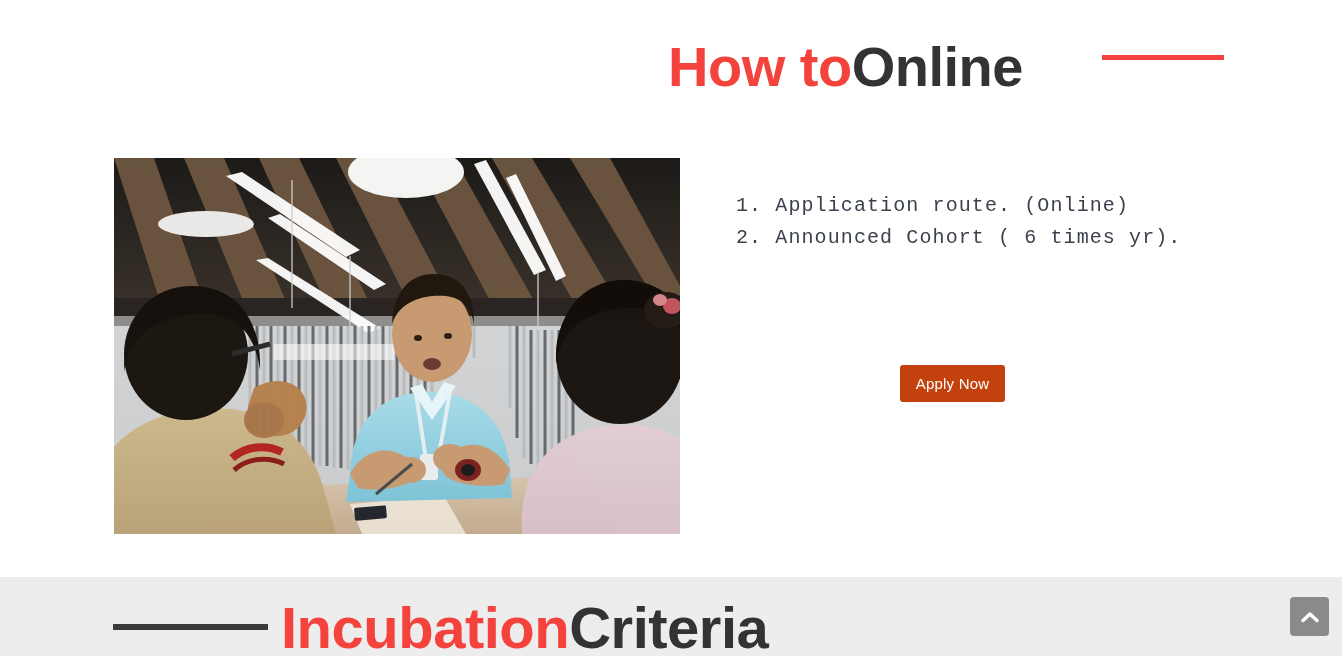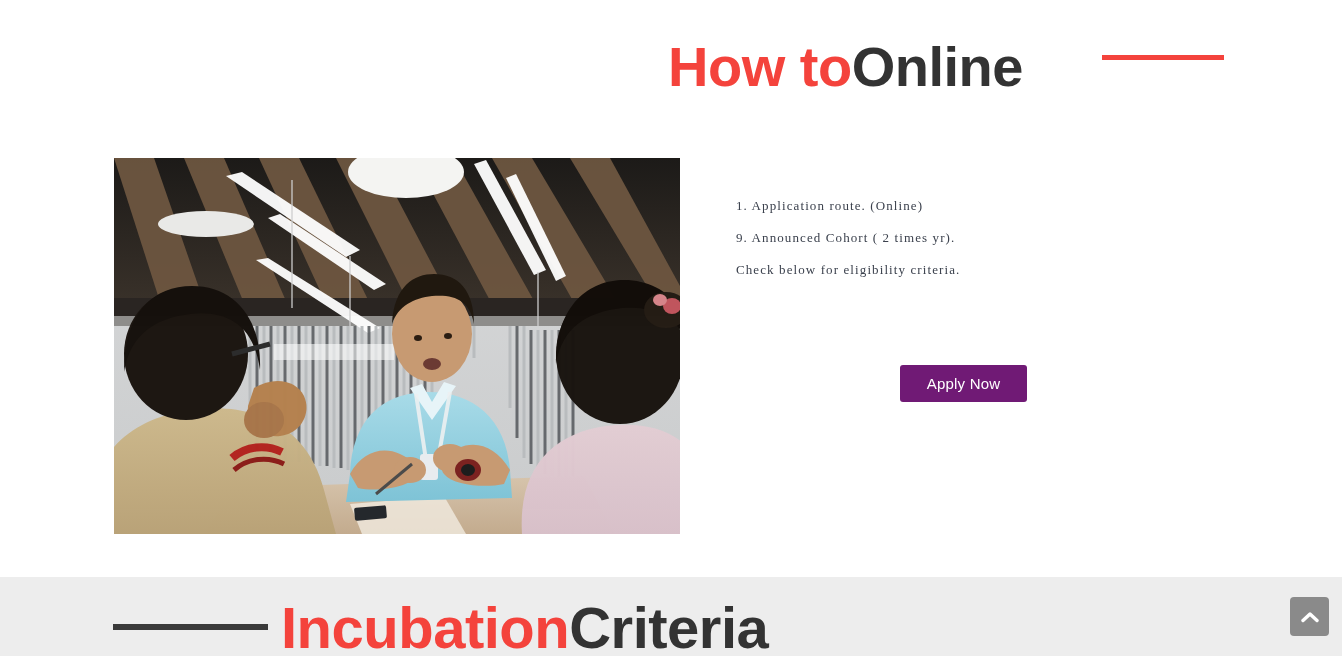--- a/index.html
+++ b/index.html
@@ -76,36 +76,36 @@
 
   
   .apply-copy {
     position: absolute;
     left: 736px;
     top: 190px;
     width: 420px;
   }
 
   .apply-copy p {
-    font-size: 13px;
+    font-size: 20px;
     line-height: 32px;
     letter-spacing: 1.1px;
     color: #3b414d;
-    font-family: Liberation Serif, serif;
+    font-family: Liberation Mono, monospace;
     font-weight: 400;
     white-space: nowrap;
   }
 
   .apply-now-btn {
     position: absolute;
     left: 900px;
     top: 365px;
-    width: 127px;
+    width: 105px;
     height: 37px;
-    background: #701a75;
+    background: #c2410c;
     color: #ffffff;
     border: none;
     border-radius: 3px;
     font-size: 15px;
     letter-spacing: 0.2px;
     font-family: "Liberation Sans", "DejaVu Sans", sans-serif;
     cursor: pointer;
     display: flex;
     align-items: center;
     justify-content: center;
@@ -337,22 +337,21 @@
           <ellipse cx="558" cy="148" rx="9" ry="8" fill="#c2565e"></ellipse>
           <ellipse cx="546" cy="142" rx="7" ry="6" fill="#d8868b"></ellipse>
         </g>
 
         <rect x="0" y="0" width="566" height="376" fill="none"></rect>
       </svg>
     </figure>
 
     <div class="apply-copy">
       <p>1. Application route. (Online)</p>
-      <p>9. Announced Cohort ( 2 times yr).</p>
-      <p>Check below for eligibility criteria.</p>
+      <p>2. Announced Cohort ( 6 times yr).</p>
     </div>
 
     <button class="apply-now-btn">Apply Now</button>
   </section>
 
   <section class="criteria-section">
     <div class="rule-dark"></div>
     <h2 class="section-heading heading-criteria">
       <span class="heading-text heading-accent">Incubation </span>
         <span class="heading-text heading-dark">Criteria</span>

